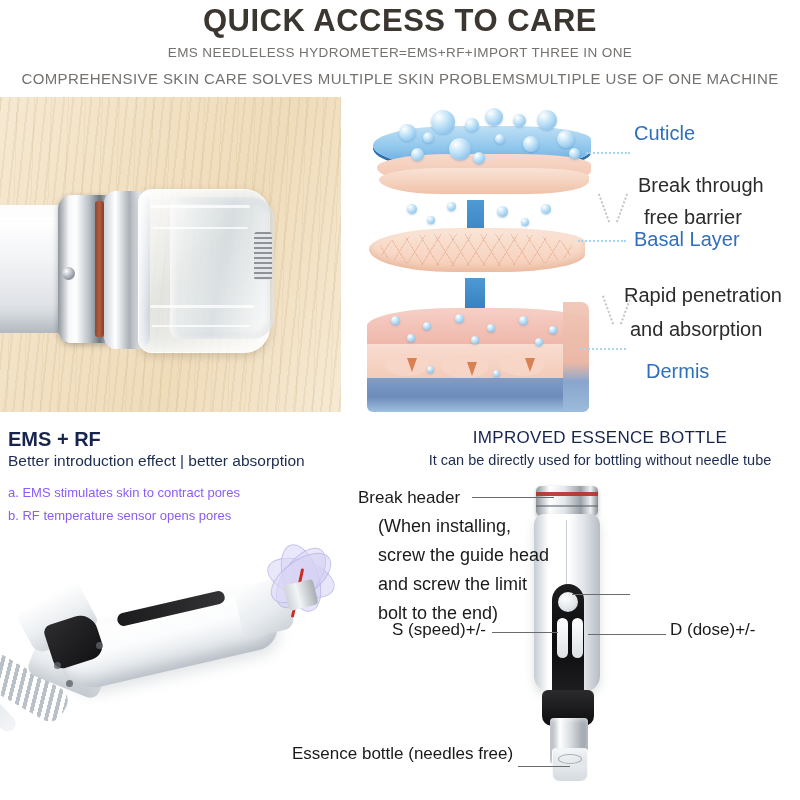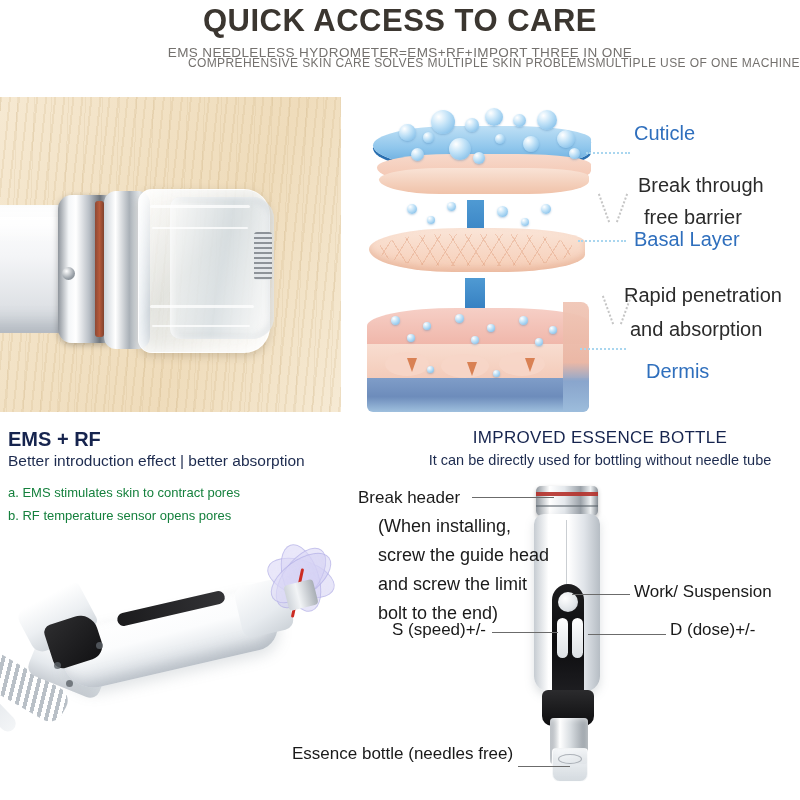--- a/index.html
+++ b/index.html
@@ -15,21 +15,21 @@
   .title {
     position:absolute; left:0; top:4px; width:800px; text-align:center;
     font-size:31px; font-weight:bold; color:#3b3630;
     letter-spacing:0.5px; line-height:1.1;
   }
   .sub1, .sub2 {
     position:absolute; left:0; width:800px; text-align:center;
     color:#74716e; letter-spacing:0.4px; white-space:nowrap;
   }
   .sub1 { top:45px; font-size:13.5px; }
-  .sub2 { top:56px; font-size:12px;text-align:right; }
+  .sub2 { top:70px; font-size:15px; }
 
   
   .photo-wood {
     position:absolute; left:0; top:97px; width:341px; height:315px;
     background:
       repeating-linear-gradient(96deg, rgba(205,175,125,.20) 0 2px, rgba(205,175,125,0) 2px 9px),
       repeating-linear-gradient(92deg, rgba(190,160,110,.13) 0 1px, rgba(190,160,110,0) 1px 17px),
       linear-gradient(115deg,#f6e9d2 0%, #f1e0c2 38%, #efdcbb 62%, #f6ead4 100%);
     overflow:hidden;
   }
@@ -181,21 +181,21 @@
   .chevron:before { left:3px; transform:rotate(-20deg); }
   .chevron:after  { right:3px; transform:rotate(20deg); }
 
   .sk-label { position:absolute; white-space:nowrap; }
   .sk-blue  { color:#2f6fbd; font-size:20px; }
   .sk-dark  { color:#2b2b2b; font-size:20px; }
 
   
   .h-left  { position:absolute; left:8px; top:428px; font-size:20px; font-weight:bold; color:#16244e; }
   .p-left  { position:absolute; left:8px; top:452px; font-size:15.5px; color:#1d2b4f; }
-  .bul     { position:absolute; left:8px; font-size:13px; color:#15803d; }
+  .bul     { position:absolute; left:8px; font-size:13px; color:#8b5cf6; }
   .bul-a   { top:485px; }
   .bul-b   { top:508px; }
 
   .h-right { position:absolute; left:400px; top:428px; width:400px; text-align:center;
              font-size:17px; font-weight:normal; color:#16244e; letter-spacing:.3px; }
   .p-right { position:absolute; left:400px; top:452px; width:400px; text-align:center;
              font-size:14.5px; color:#1d2b4f; }
 
   
   .hp { position:absolute; left:0px; top:520px; width:360px; height:280px; }
@@ -485,21 +485,20 @@
     <div class="pen-collar"></div>
     <div class="pen-bottle"></div>
     <div class="pen-bottle-glass"></div>
     <div class="pen-bottle-ell"></div>
   </div>
 
   <div class="callout c-import">Break header</div>
   <div class="lead" style="left:472px; top:497px; width:82px;"></div>
   <div class="callout c-paren">(When installing, screw the guide head and screw the limit bolt to the end)</div>
 
-  <div class="callout c-work">Work/ Suspension</div>
   <div class="lead" style="left:572px; top:594px; width:58px;"></div>
 
   <div class="callout c-speed">S (speed)+/-</div>
   <div class="lead" style="left:492px; top:632px; width:66px;"></div>
 
   <div class="callout c-dose">D (dose)+/-</div>
   <div class="lead" style="left:588px; top:634px; width:78px;"></div>
 
   <div class="callout c-essence">Essence bottle (needles free)</div>
   <div class="lead" style="left:518px; top:766px; width:52px;"></div>

